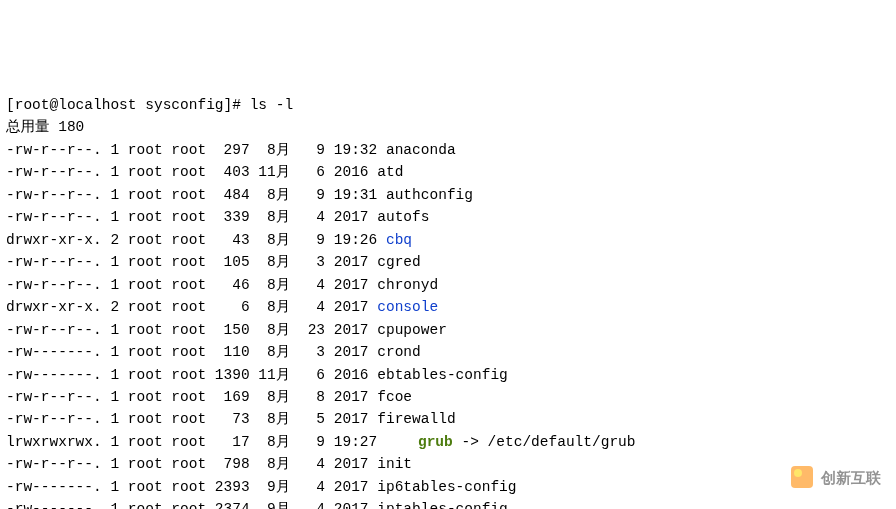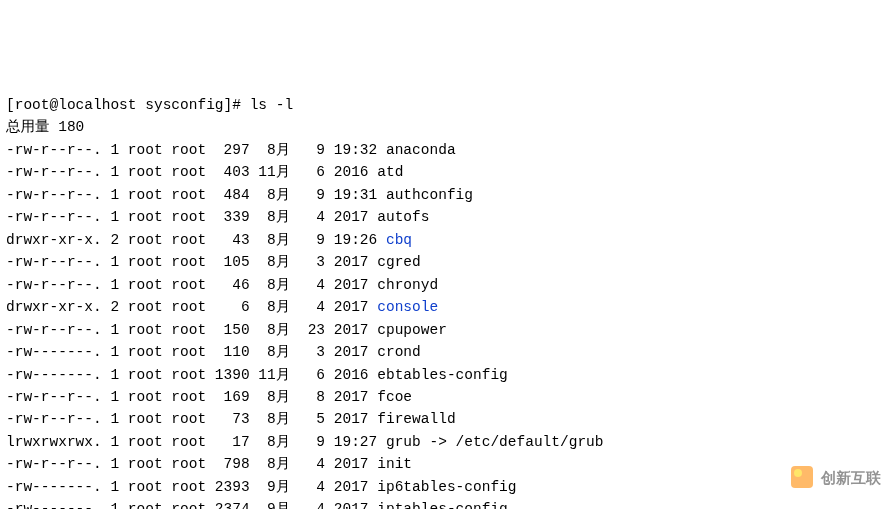--- a/index.html
+++ b/index.html
@@ -10,21 +10,21 @@
     font-size: 14.5px;
     line-height: 1.55;
     color: #000000;
     white-space: pre;
     width: 896px;
     height: 509px;
     box-sizing: border-box;
     position: relative;
   }
   .dir { color: #0f3fcc; font-weight: normal; }
-  .link { color: #000000; font-weight: normal; }
+  .link { color: #4d7c0f; font-weight: bold; margin-left: 32px; }
   .row { display: block; }
   .watermark {
     position: absolute;
     right: 15px;
     bottom: 20px;
     font-family: Arial, sans-serif;
     font-size: 15px;
     font-weight: bold;
     color: #5a5a5a;
     opacity: 0.65;

